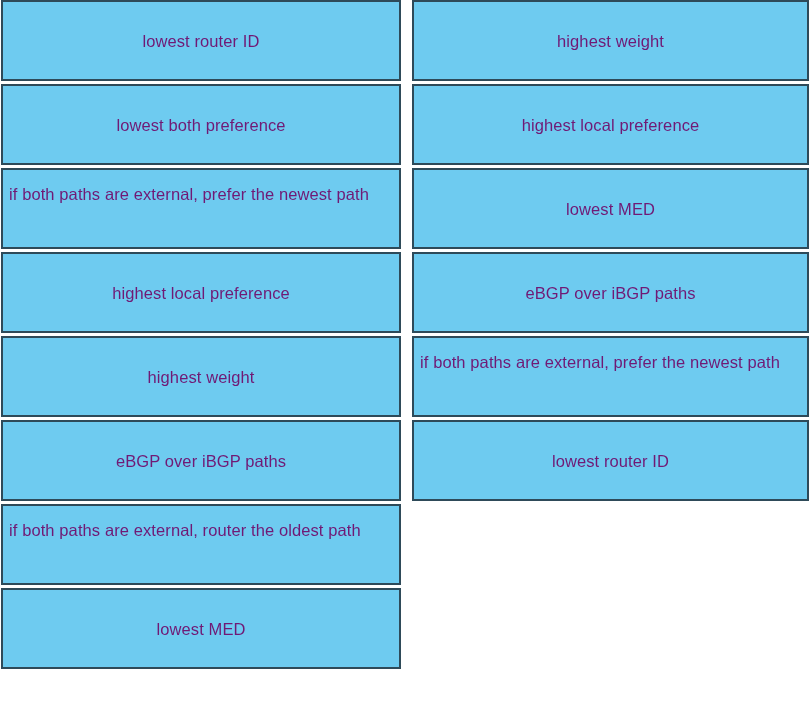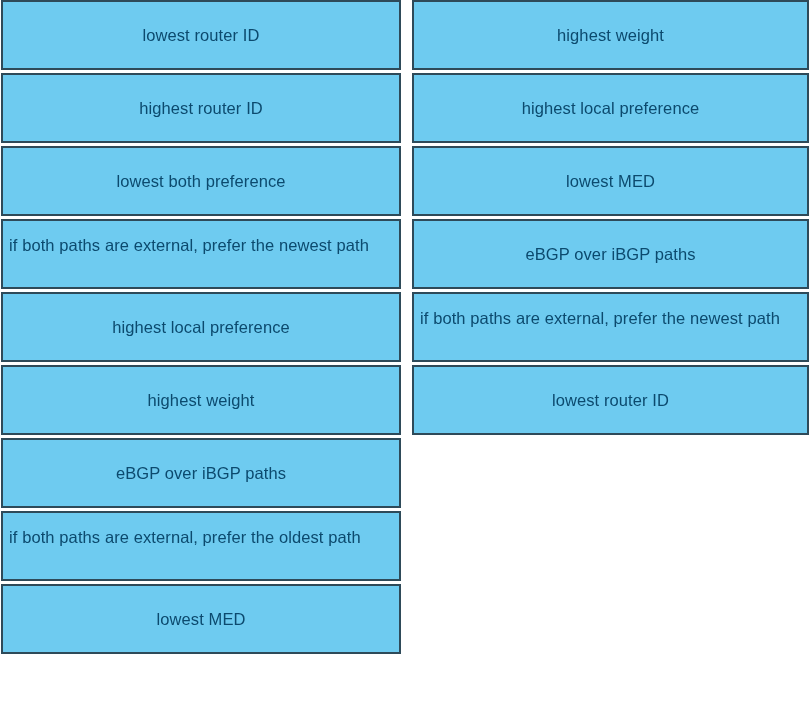--- a/index.html
+++ b/index.html
@@ -31,26 +31,26 @@
   }
   #col-right {
     left: 412px;
     width: 397px;
   }
   .card {
     box-sizing: border-box;
     background: #6ecbf0;
     border: 2px solid #2e4a59;
     margin-bottom: 3px;
-    height: 70px;
+    height: 81px;
     display: flex;
     align-items: center;
     justify-content: center;
     padding: 0 10px;
-    color: #0c4a6e;
+    color: #701a75;
     font-size: 16.5px;
     line-height: 24px;
     letter-spacing: 0.1px;
     text-align: center;
     overflow: hidden;
   }
   .card.multiline {
     align-items: flex-start;
     justify-content: flex-start;
     text-align: left;
@@ -66,39 +66,36 @@
 </style>
 </head>
 <body>
 
 <div id="board">
   <div class="column" id="col-left">
       <div class="card">
         <span class="card-text">lowest router ID</span>
       </div>
       <div class="card">
-        <span class="card-text">highest router ID</span>
-      </div>
-      <div class="card">
         <span class="card-text">lowest both preference</span>
       </div>
       <div class="card multiline">
         <span class="card-text">if both paths are external, prefer the newest path</span>
       </div>
       <div class="card">
         <span class="card-text">highest local preference</span>
       </div>
       <div class="card">
         <span class="card-text">highest weight</span>
       </div>
       <div class="card">
         <span class="card-text">eBGP over iBGP paths</span>
       </div>
       <div class="card multiline">
-        <span class="card-text">if both paths are external, prefer the oldest path</span>
+        <span class="card-text">if both paths are external, router the oldest path</span>
       </div>
       <div class="card">
         <span class="card-text">lowest MED</span>
       </div>
     </div>
   <div class="column" id="col-right">
       <div class="card">
         <span class="card-text">highest weight</span>
       </div>
       <div class="card">

